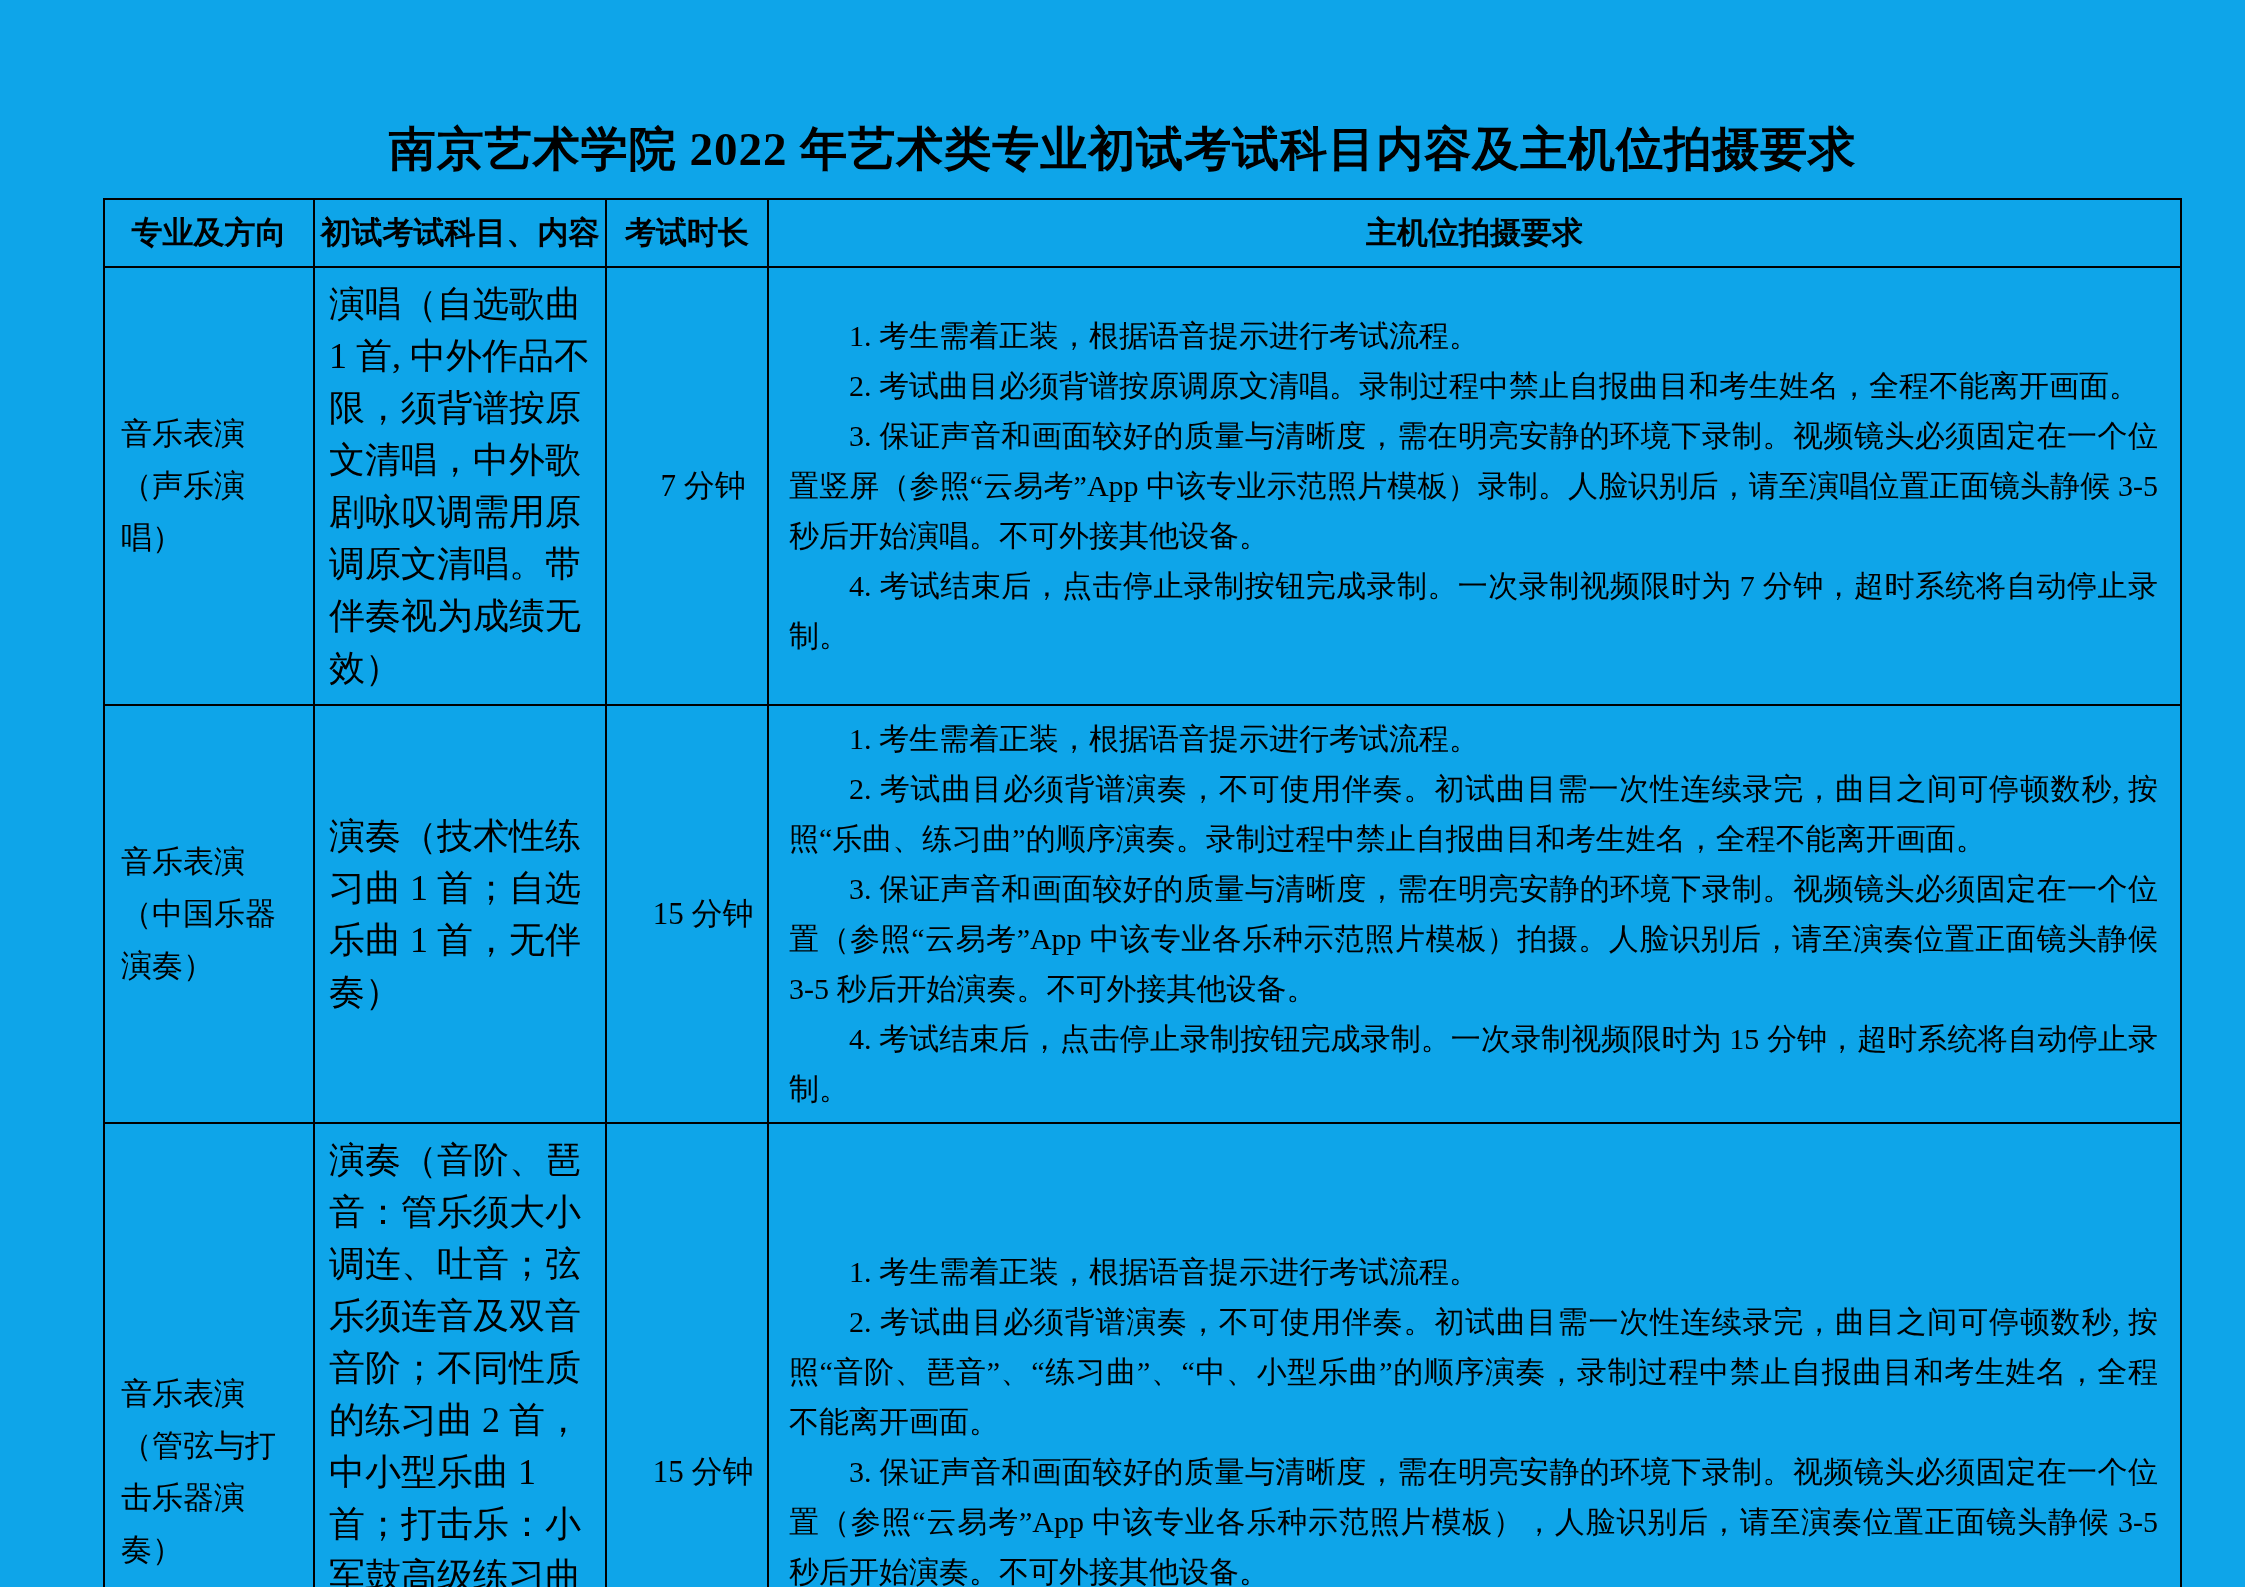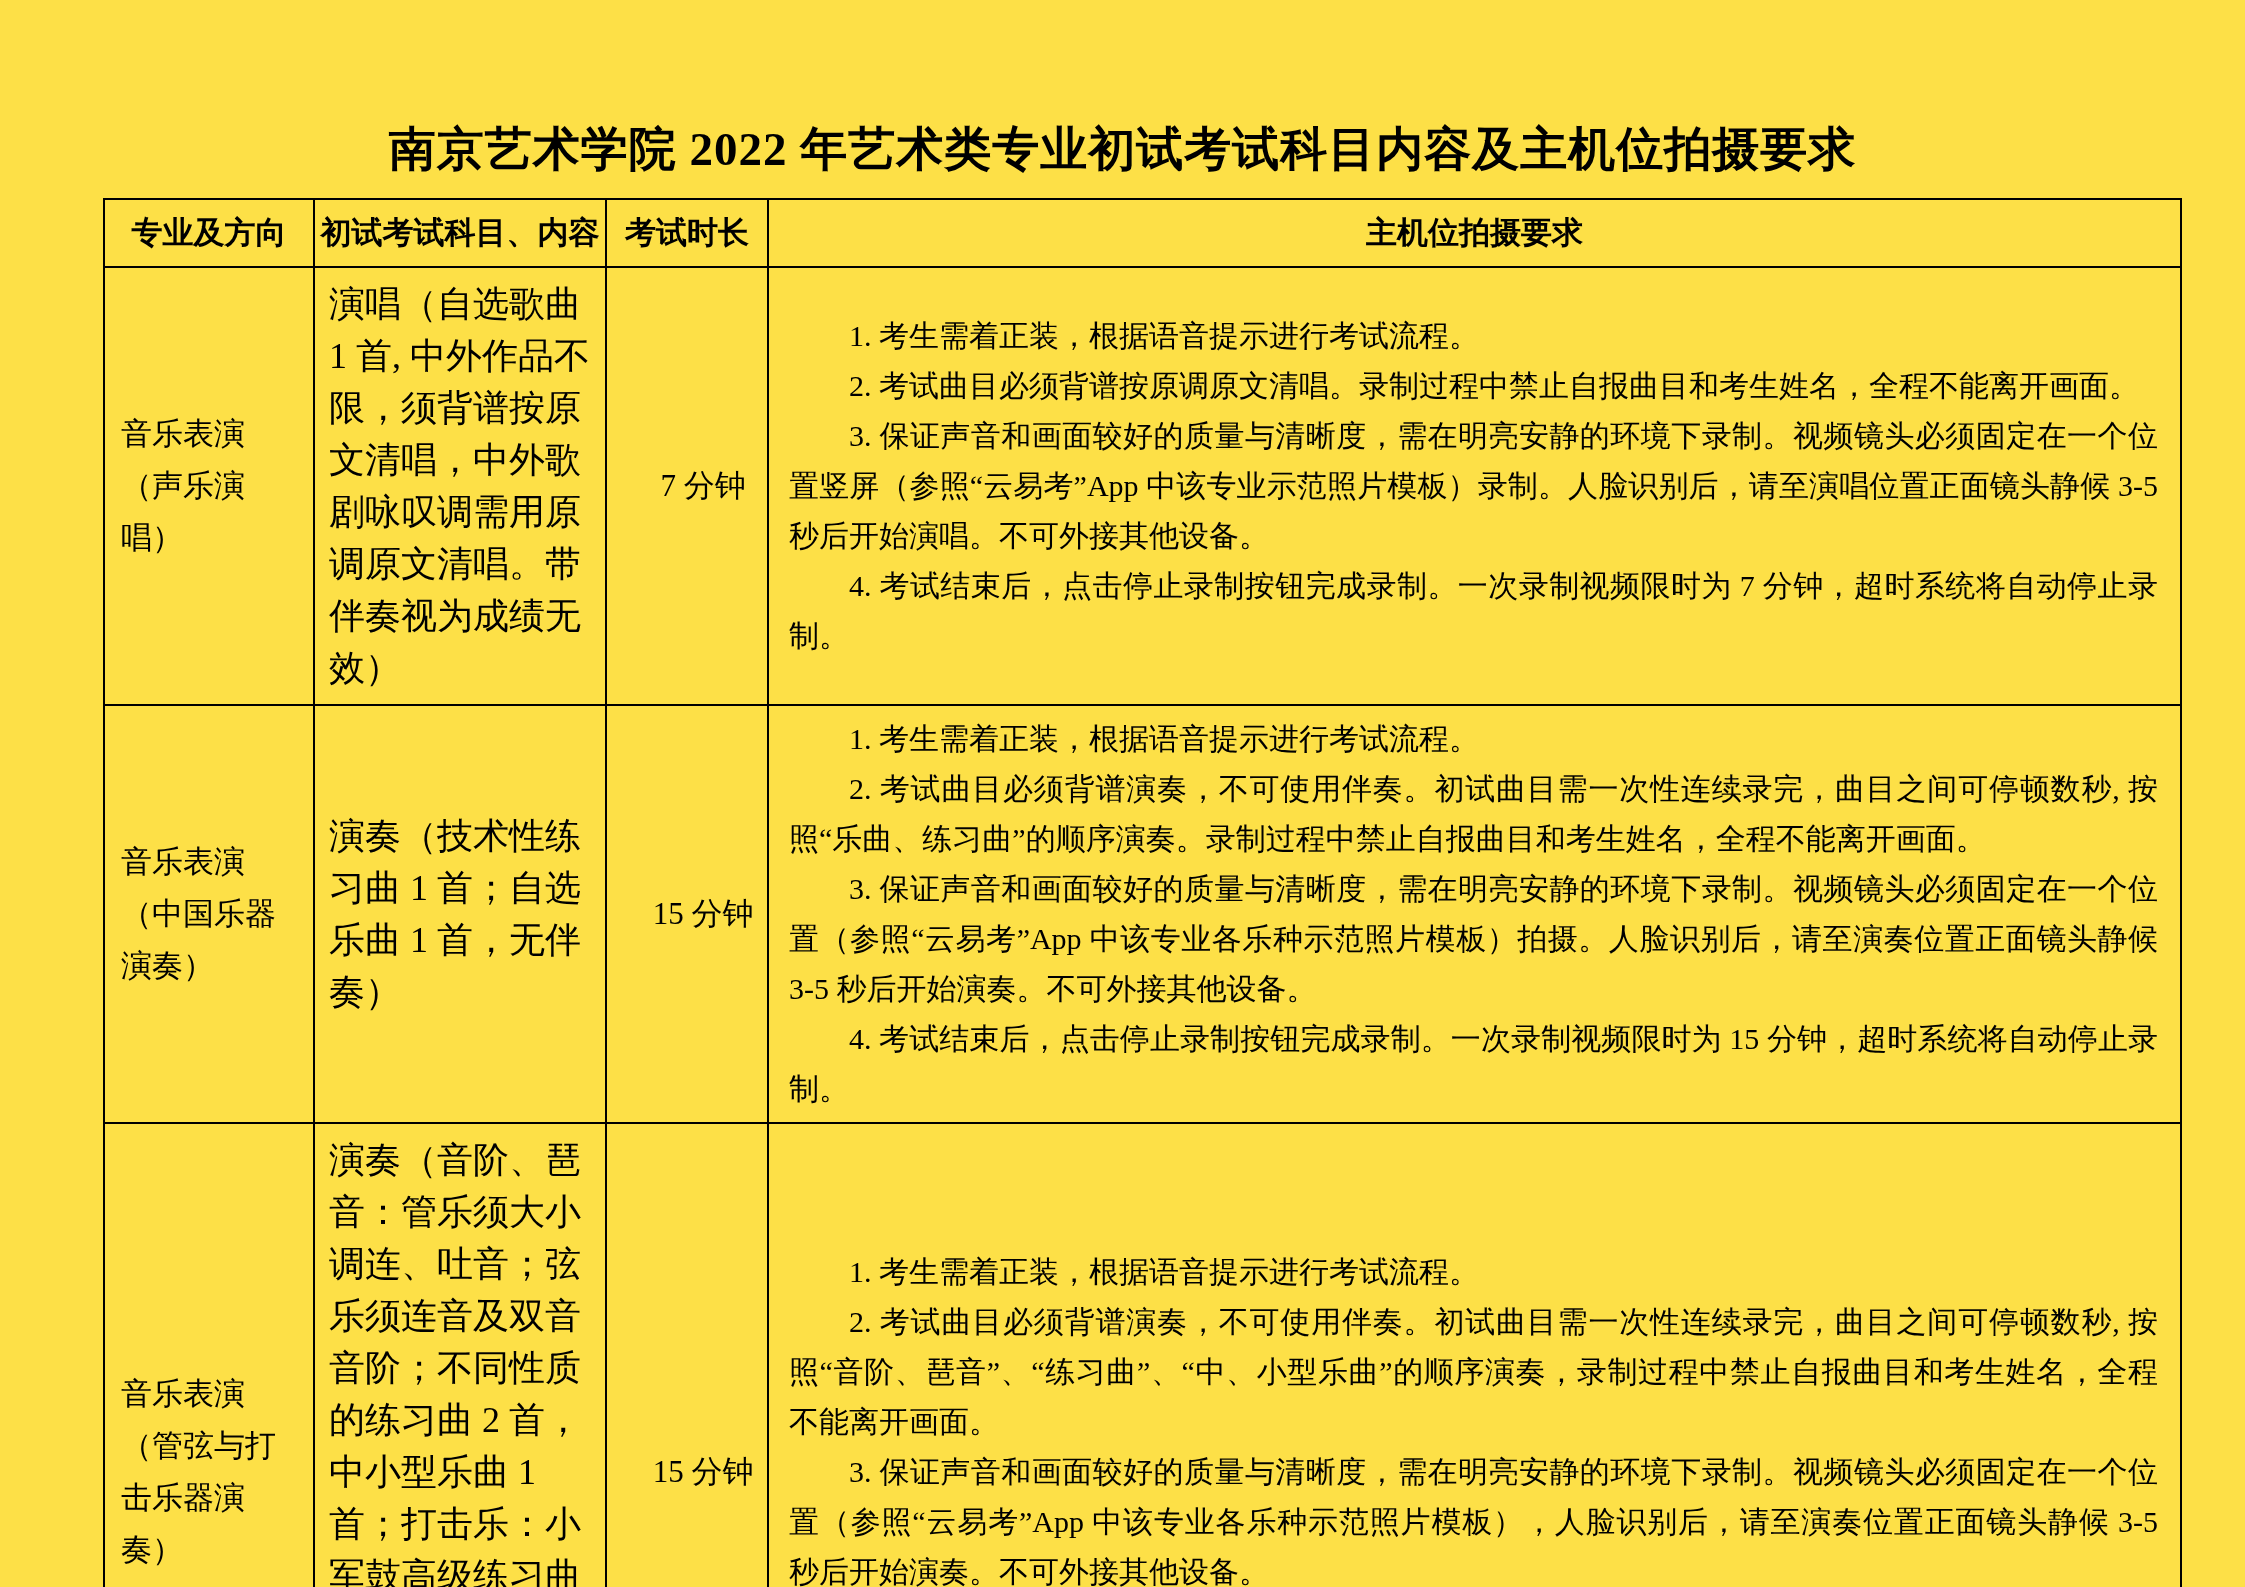--- a/index.html
+++ b/index.html
@@ -1,19 +1,19 @@
 <!DOCTYPE html>
 <html><head>
 <meta charset="utf-8">
 <style>
   html, body { margin:0; padding:0; background:#ffffff; }
   .page {
     position:relative;
     width:2245px; height:1587px;
-    background:#fde047;
+    background:#0ea5e9;
     color:#000;
     font-family:"Liberation Serif","DejaVu Serif",serif;
     overflow:hidden;
   }
   .title {
     position:absolute;
     top:118px; left:0; width:100%;
     margin:0;
     text-align:center;
     font-size:47px;

